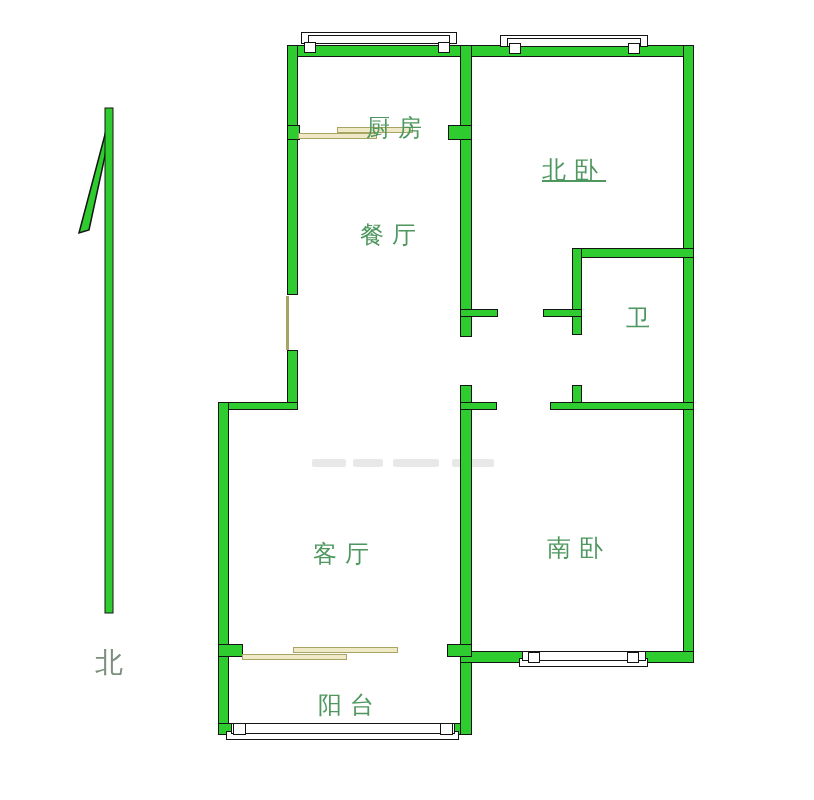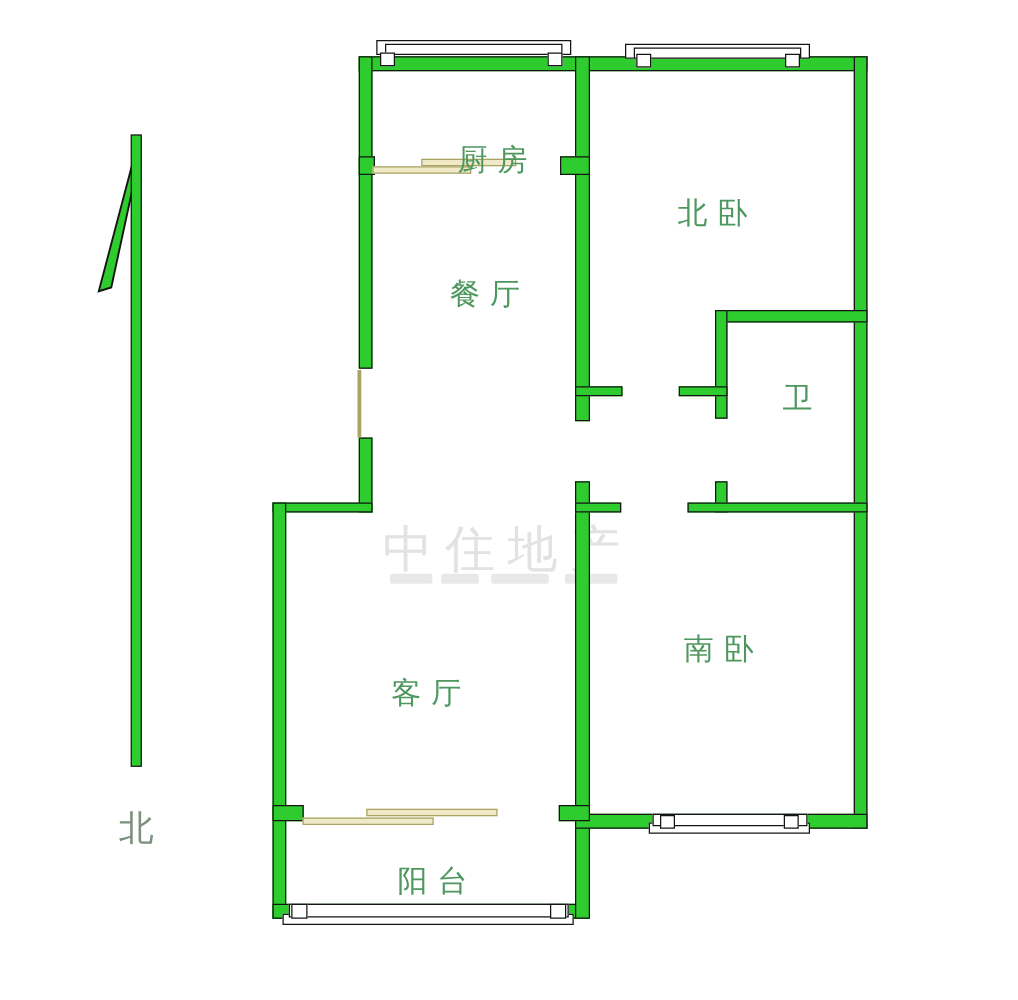--- a/index.html
+++ b/index.html
@@ -45,21 +45,20 @@
   .wm-bar{
     position:absolute;background:var(--watermark,#e6e6e6);opacity:.8;border-radius:2px;
   }
   svg{position:absolute;overflow:visible;}
 </style>
 </head>
 <body>
 
 <div id="plan">
 
-  <div class="watermark-line1" style="left:406px;top:412px;">中住地产</div>
   <div class="wm-bar" style="left:312px;top:459px;width:34px;height:8px;"></div>
   <div class="wm-bar" style="left:353px;top:459px;width:30px;height:8px;"></div>
   <div class="wm-bar" style="left:393px;top:459px;width:46px;height:8px;"></div>
   <div class="wm-bar" style="left:452px;top:459px;width:42px;height:8px;"></div>
 
   <div class="wall" style="left:287px;top:45px;width:407px;height:12px;"></div>
   <div class="wall" style="left:287px;top:45px;width:11px;height:250px;"></div>
   <div class="wall" style="left:287px;top:350px;width:11px;height:60px;"></div>
   <div class="wall" style="left:218px;top:402px;width:80px;height:8px;"></div>
   <div class="wall" style="left:218px;top:402px;width:11px;height:333px;"></div>
@@ -110,21 +109,21 @@
     <div class="wrect" style="left:233px;top:723px;width:13px;height:12px;"></div>
     <div class="wrect" style="left:440px;top:723px;width:13px;height:12px;"></div>
   </div>
 
   <svg style="left:70px;top:100px;" width="60" height="520" viewBox="0 0 60 520">
     <polygon points="42,8 9,133 19,130 38,42" fill="#2ecc2e" stroke="#141414" stroke-width="1.5"></polygon>
     <rect x="35" y="8" width="8" height="505" fill="#2ecc2e" stroke="#141414" stroke-width="1"></rect>
   </svg>
 
   <div class="room-label" style="left:398px;top:88px;margin-top:27px;">厨房</div>
-  <div class="room-label" style="left:574px;top:157px;">北卧</div>
+  <div class="room-label" style="left:574px;top:157px;text-decoration:underline;">北卧</div>
   <div class="room-label" style="left:392px;top:222px;">餐厅</div>
   <div class="room-label" style="left:642px;top:305px;">卫</div>
   <div class="room-label" style="left:345px;top:541px;">客厅</div>
-  <div class="room-label" style="left:579px;top:506px;">南卧</div>
+  <div class="room-label" style="left:579px;top:535px;font-family:Liberation Serif, serif;">南卧</div>
   <div class="room-label" style="left:350px;top:692px;">阳台</div>
   <div class="compass-label" style="left:109px;top:644px;">北</div>
 
 </div>
 
 </body></html>

